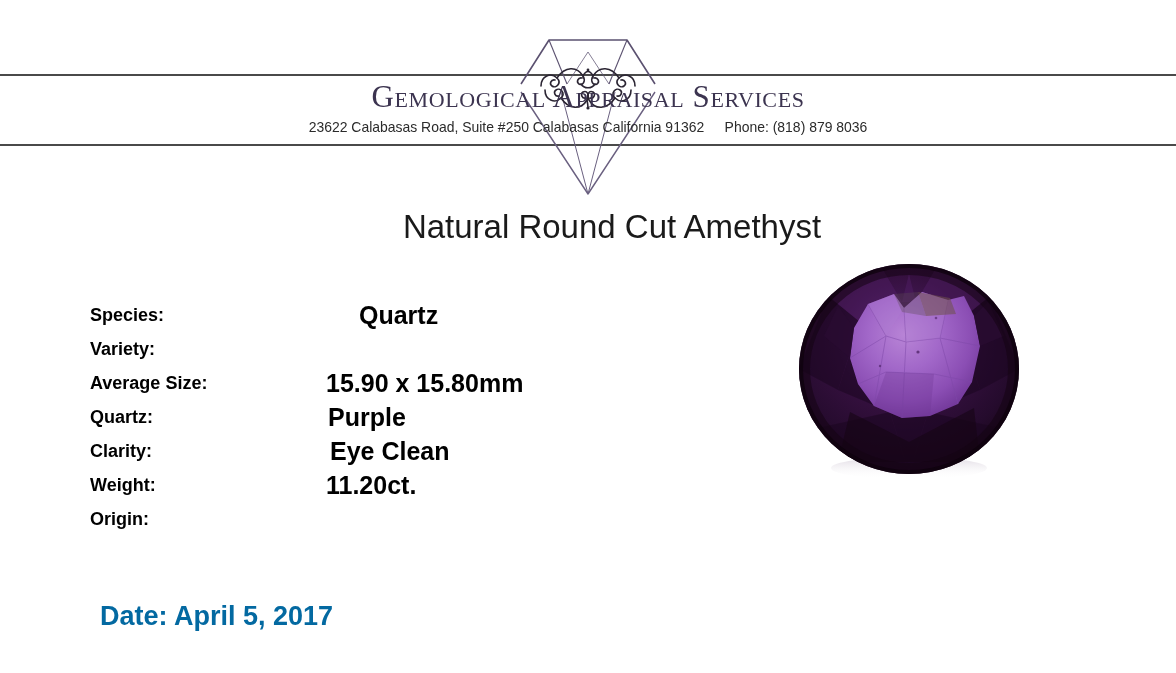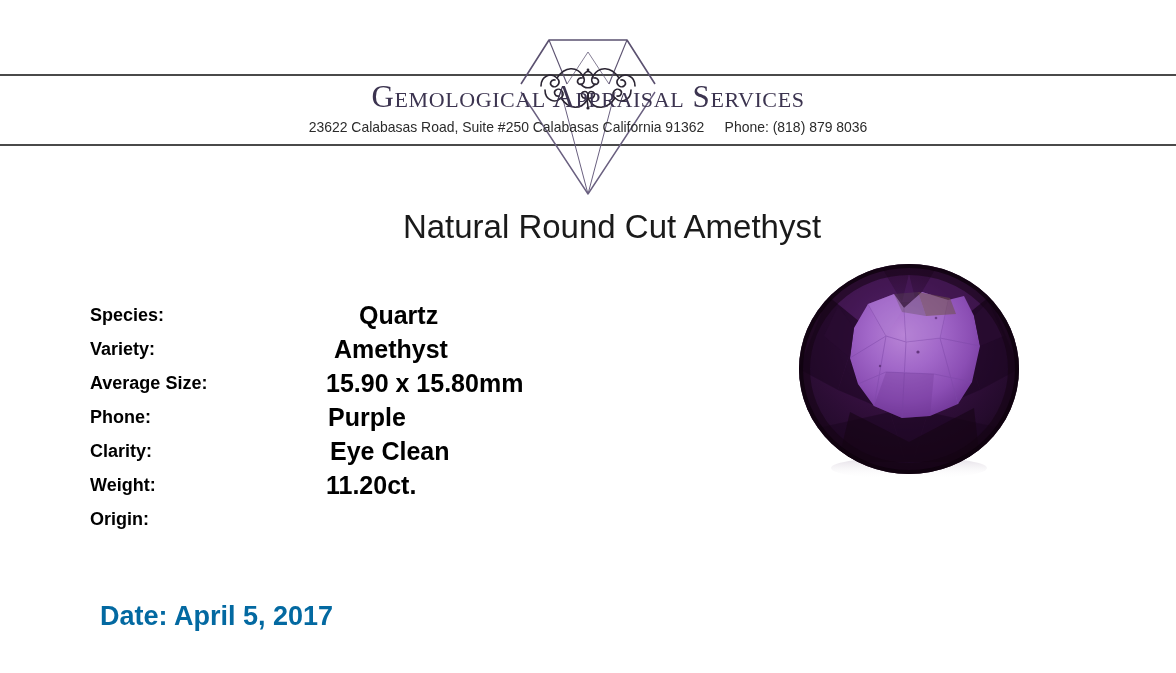--- a/index.html
+++ b/index.html
@@ -199,28 +199,27 @@
 
   <div class="doc-title">Natural Round Cut Amethyst</div>
 
   <div class="specs">
     <div class="spec-row">
       <span class="spec-label">Species:</span>
       <span class="spec-value" style="left: 249px; margin-left: 20px;">Quartz</span>
     </div>
     <div class="spec-row">
       <span class="spec-label">Variety:</span>
-      <span class="spec-value" style="left: 244px;">Amethyst</span>
     </div>
     <div class="spec-row">
       <span class="spec-label">Average Size:</span>
       <span class="spec-value" style="left: 236px;">15.90 x 15.80mm</span>
     </div>
     <div class="spec-row">
-      <span class="spec-label">Phone:</span>
+      <span class="spec-label">Quartz:</span>
       <span class="spec-value" style="left: 238px;">Purple</span>
     </div>
     <div class="spec-row">
       <span class="spec-label">Clarity:</span>
       <span class="spec-value" style="left: 240px;">Eye Clean</span>
     </div>
     <div class="spec-row">
       <span class="spec-label">Weight:</span>
       <span class="spec-value" style="left: 236px;">11.20ct.</span>
     </div>

